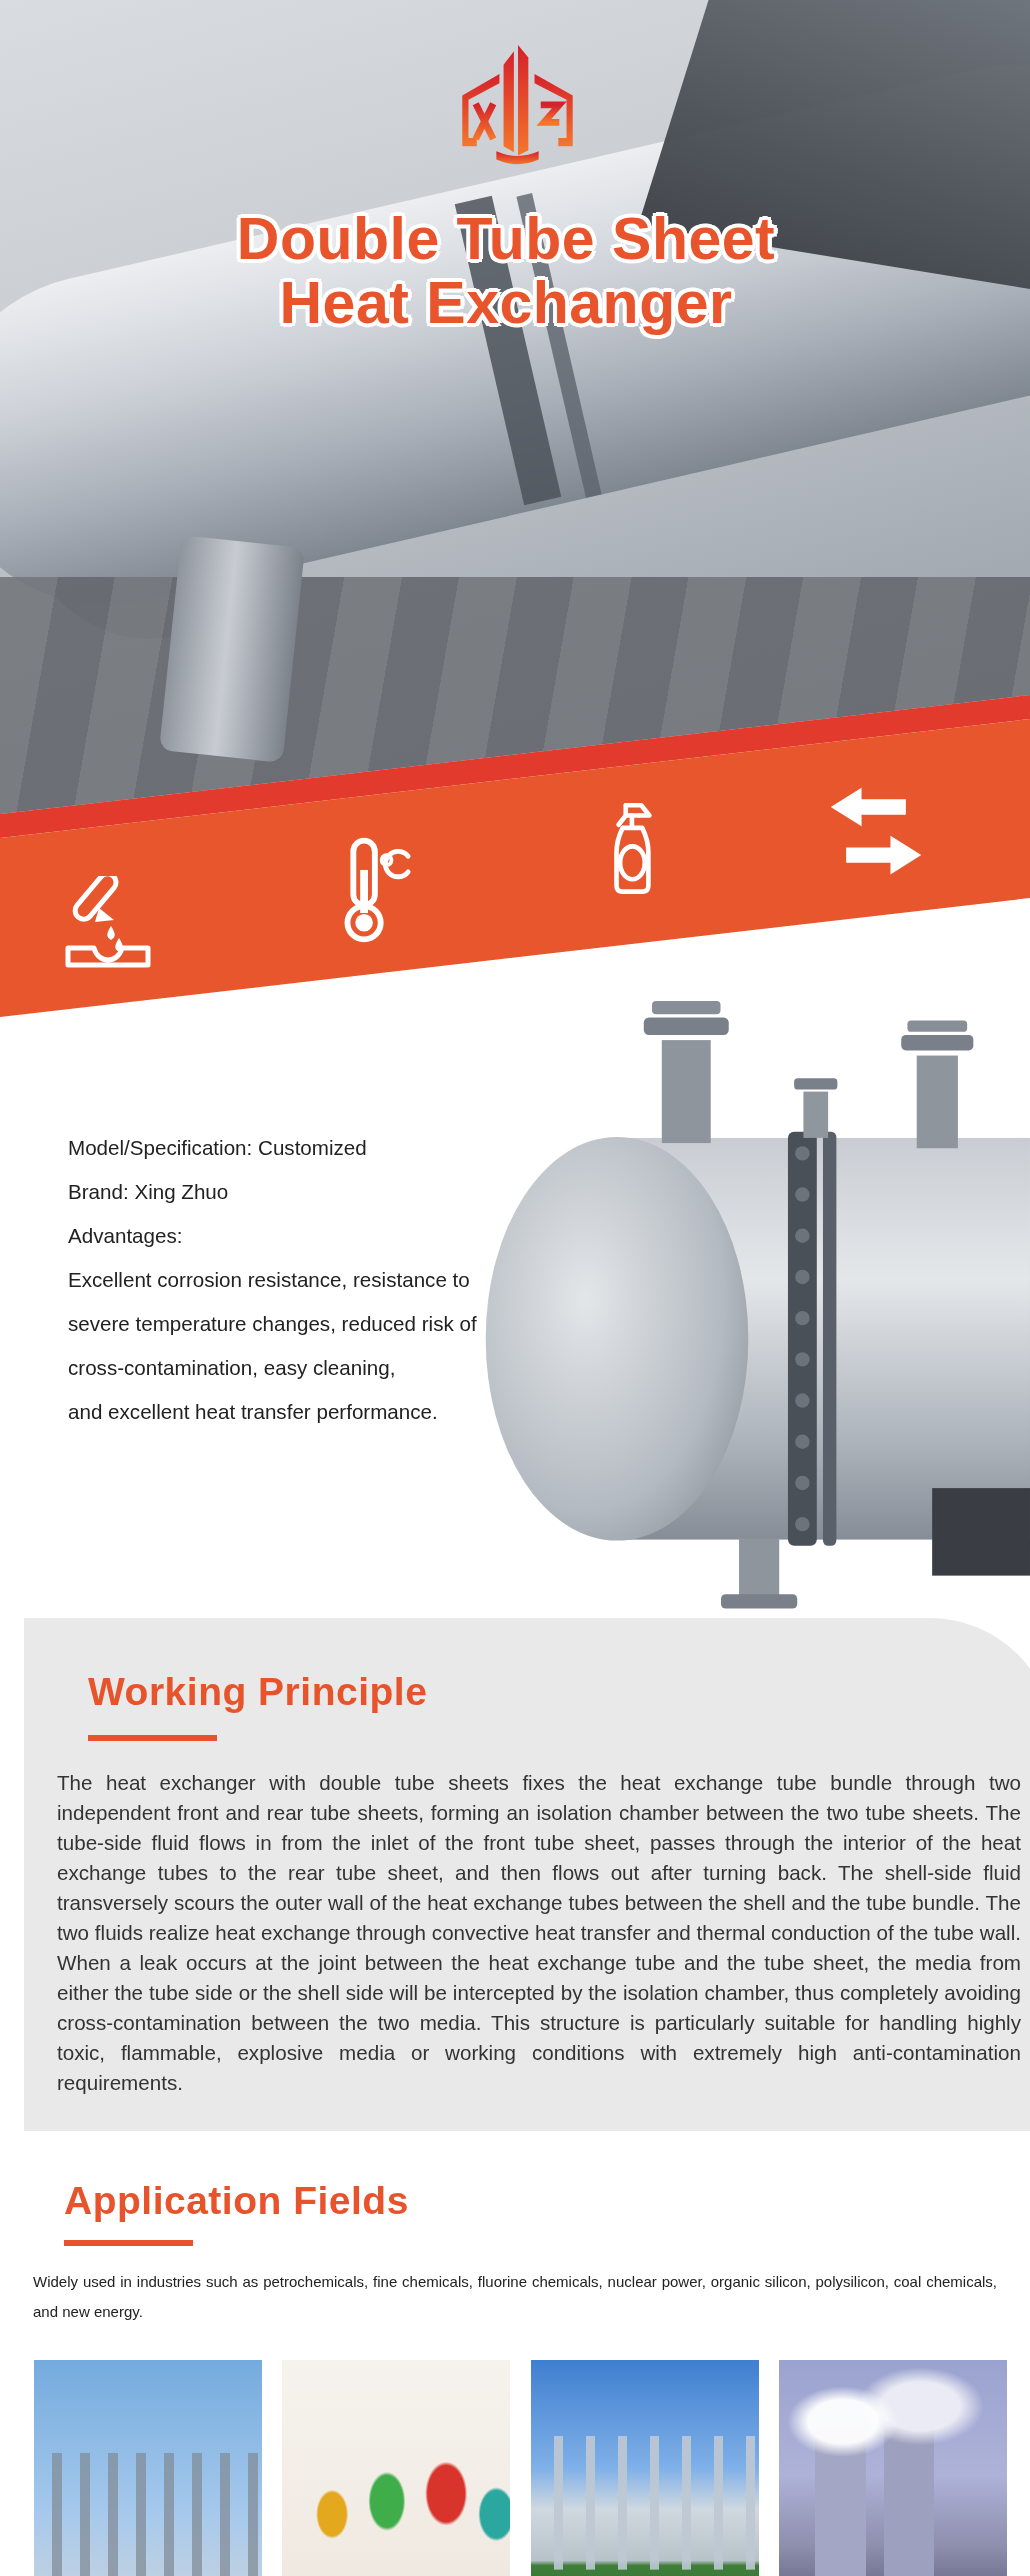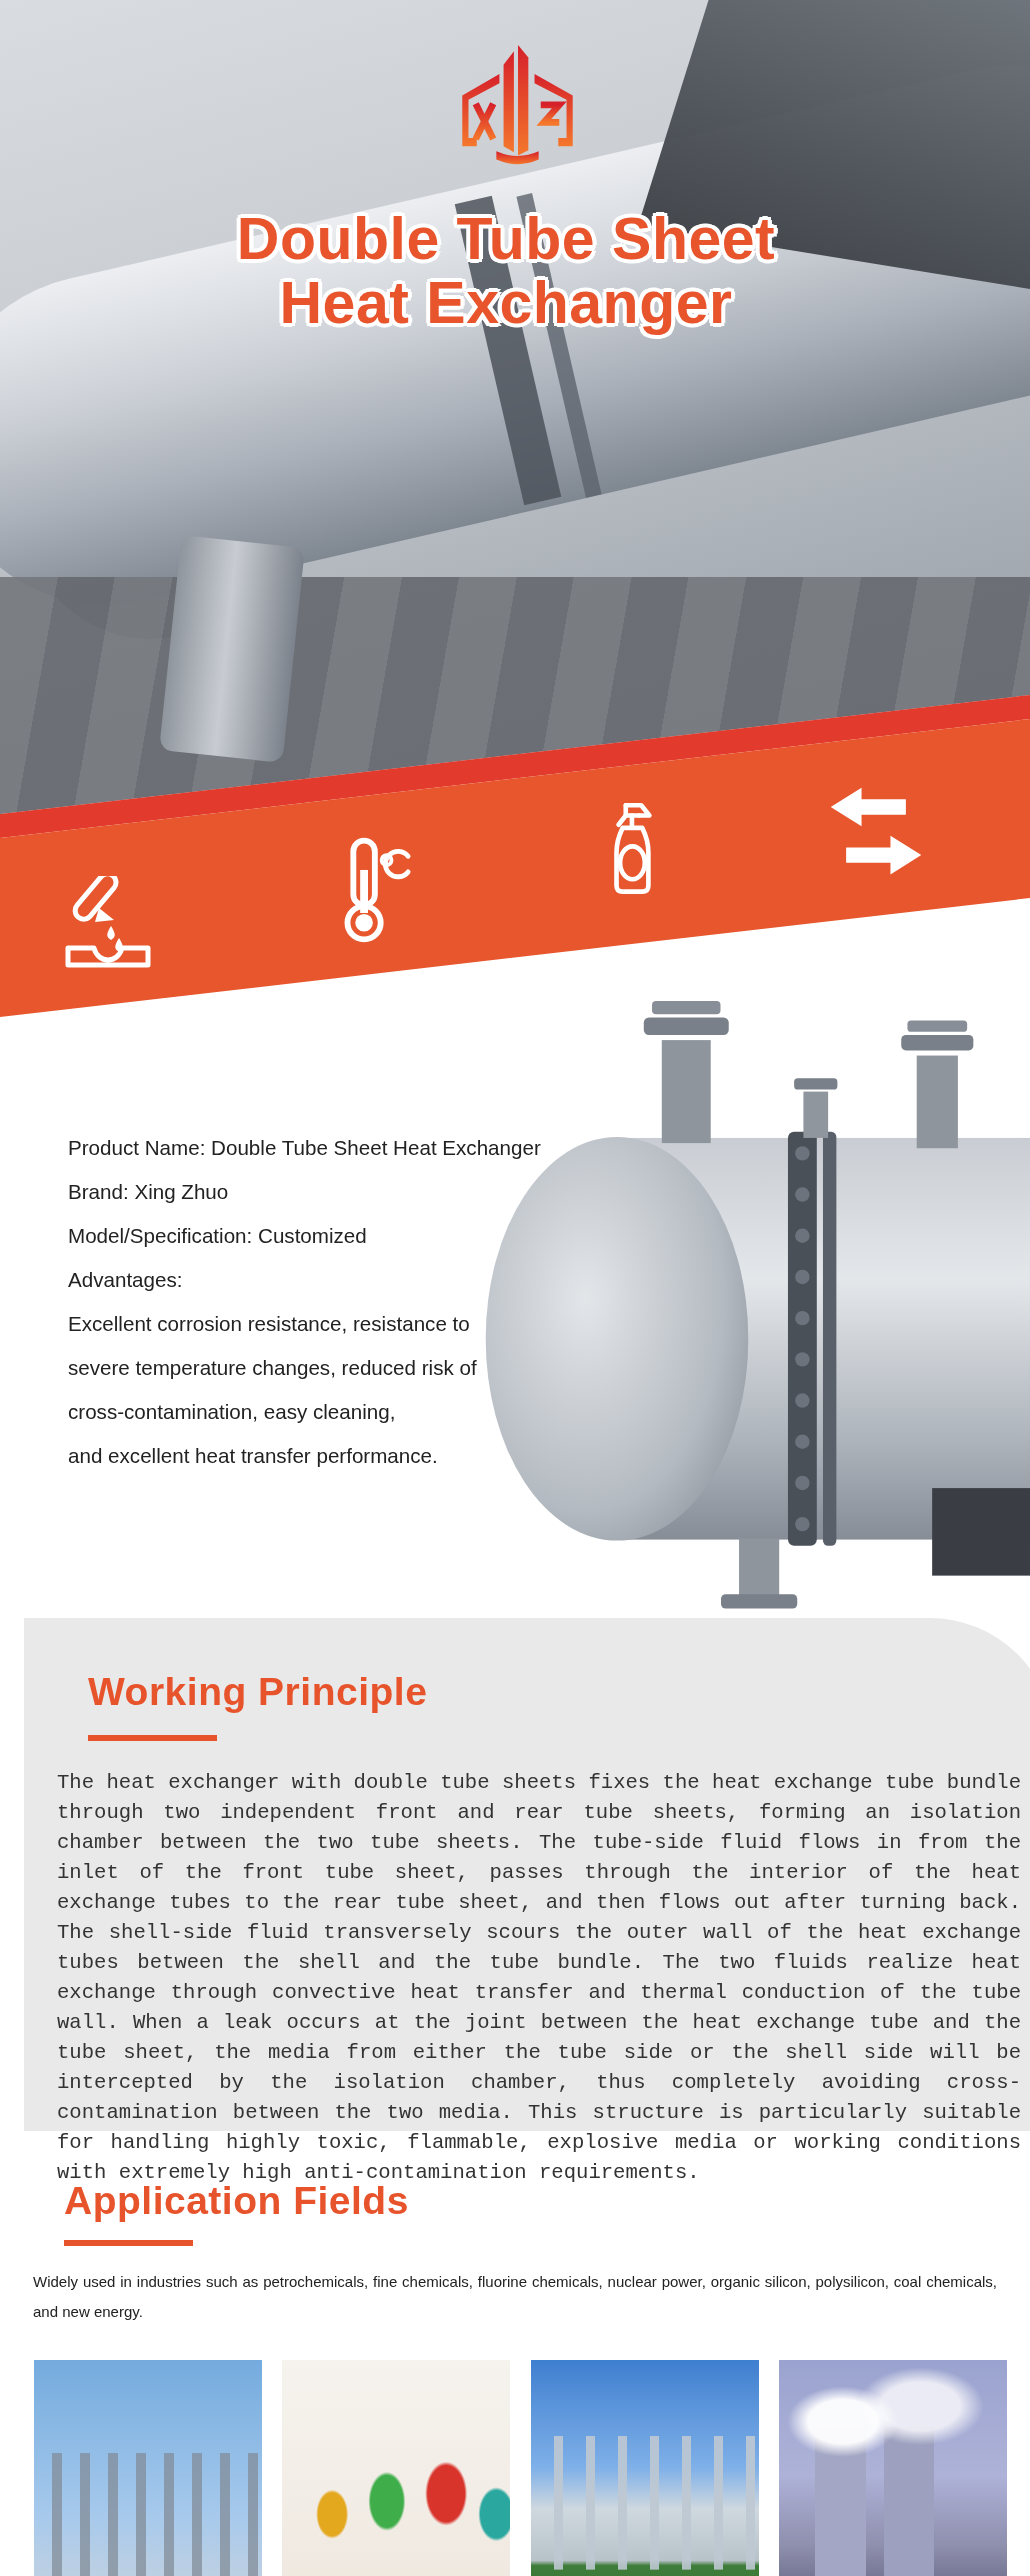--- a/index.html
+++ b/index.html
@@ -40,21 +40,21 @@
   .product-photo{position:absolute;left:479px;top:968px;width:551px;height:665px;z-index:0;}
   .product-info{position:absolute;left:68px;top:1126px;width:495px;z-index:2;
         font-size:20.6px;line-height:44px;color:#222;}
   .product-info div{white-space:nowrap;}
   
   .wp-section{position:absolute;left:0;top:1618px;width:1030px;height:513px;background:#e9e9e9;
         border-top-right-radius:124px;z-index:1;margin-left:24px;}
   .sec-title{position:absolute;font-size:39px;font-weight:bold;color:#e7542c;letter-spacing:0.5px;}
   .sec-underline{position:absolute;width:129px;height:6.2px;background:#e7542c;}
   .wp-body{position:absolute;left:33px;top:150px;width:964px;font-size:20.6px;line-height:30px;
-        color:#333;text-align:justify;font-family:Liberation Mono, monospace;}
+        color:#333;text-align:justify;}
   
   .af-intro{position:absolute;left:33px;top:2267px;width:964px;font-size:15px;line-height:30px;
         color:#222;text-align:justify;z-index:2;}
   .af-grid-item{position:absolute;width:228px;z-index:2;}
   .af-photo{width:228px;}
   
   .ph0{background:
       repeating-linear-gradient(90deg,rgba(255,255,255,0) 0 18.5px,rgba(130,140,152,.75) 18.5px 28px) 0 100%/100% 64% no-repeat,
       linear-gradient(180deg,#74abde 0%,#a6c9ec 60%,#cdd5dd 100%);}
   .ph1{background:
@@ -191,23 +191,22 @@
       <rect x="832" y="102" width="116" height="22" rx="7" fill="#888e97"></rect>
       <rect x="630" y="240" width="48" height="90" fill="#90969e"></rect>
       <rect x="612" y="214" width="84" height="22" rx="7" fill="#7a8089"></rect>
       <rect x="505" y="1108" width="78" height="110" fill="#8f959d"></rect>
       <rect x="470" y="1216" width="148" height="28" rx="9" fill="#7a8089"></rect>
       <rect x="880" y="1010" width="190" height="170" fill="#3a3e44"></rect>
     </svg>
   </div>
 
   <div class="product-info">
-    <div>Product Name: Double Tube Sheet Heat Exchanger</div>
+    <div>Model/Specification: Customized</div>
     <div>Brand: Xing Zhuo</div>
-    <div>Model/Specification: Customized</div>
     <div>Advantages:</div>
     <div>Excellent corrosion resistance, resistance to</div>
     <div>severe temperature changes, reduced risk of</div>
     <div>cross-contamination, easy cleaning,</div>
     <div>and excellent heat transfer performance.</div>
   </div>
 
   <div class="wp-section">
     <h2 class="sec-title" style="left:64px;top:52px;margin:0;">Working Principle</h2>
     <div class="sec-underline" style="left:64px;top:117px;"></div>

